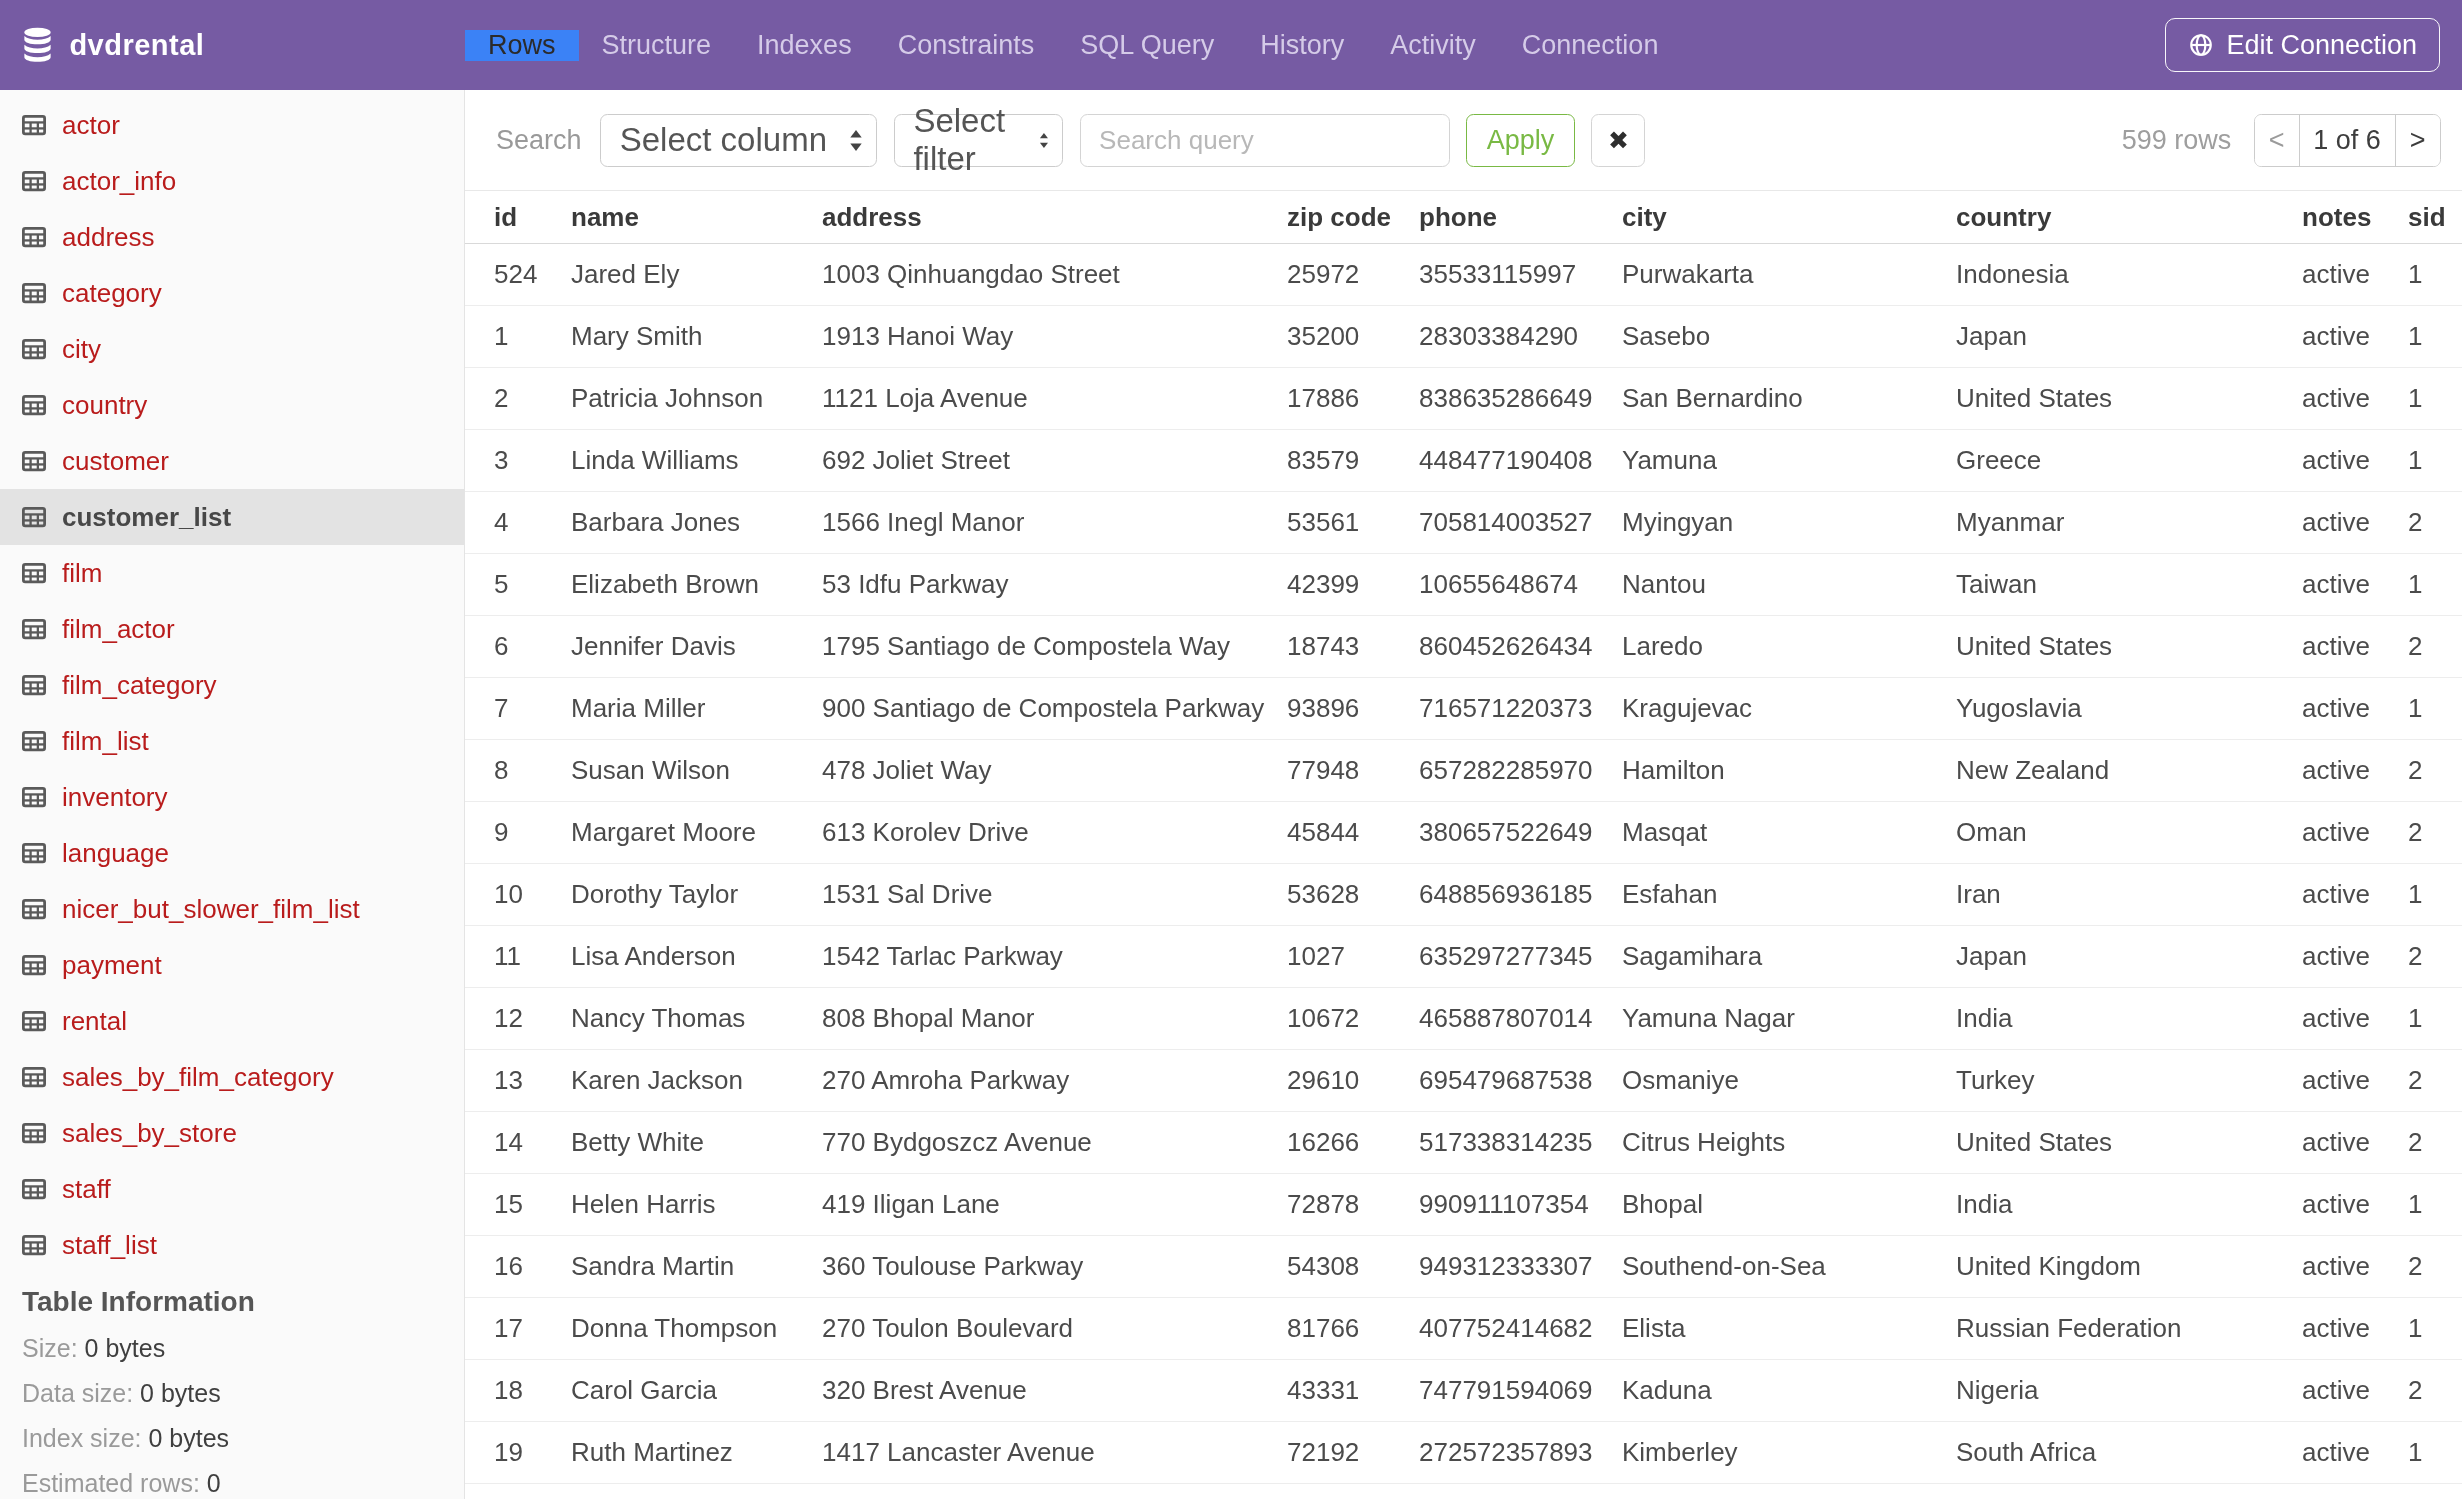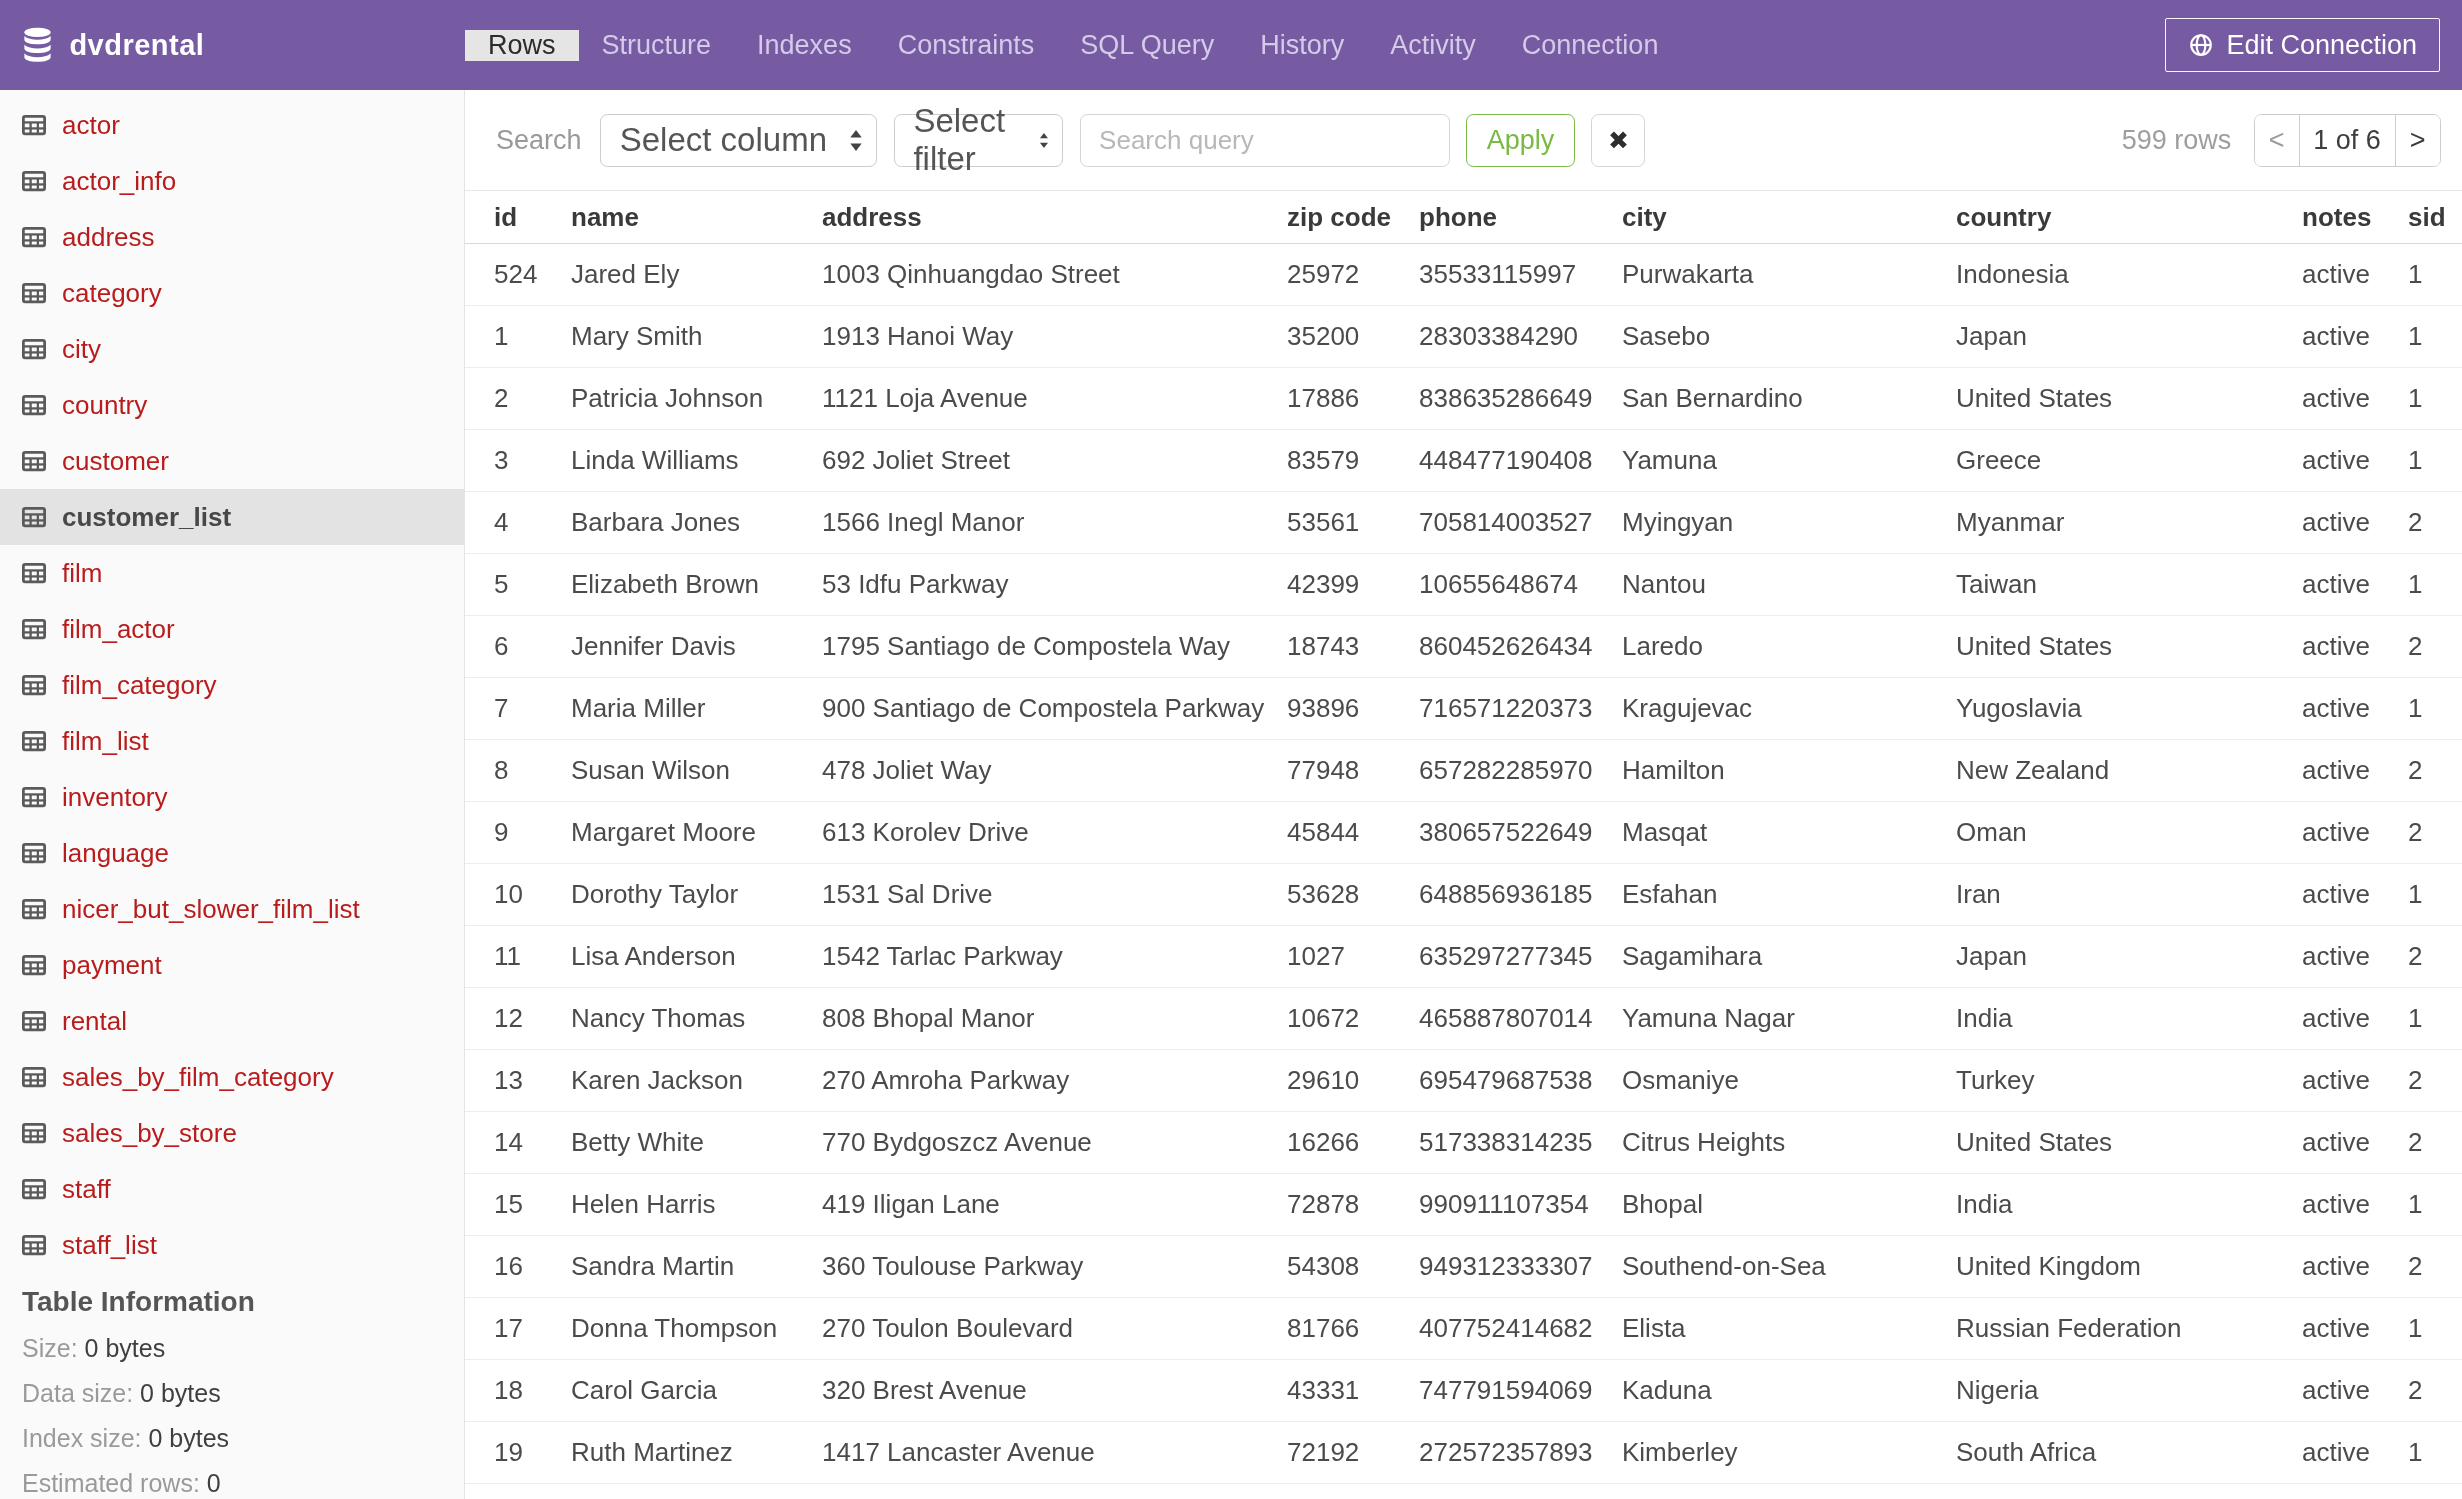--- a/index.html
+++ b/index.html
@@ -5,23 +5,23 @@
   * { margin:0; padding:0; box-sizing:border-box; }
   html,body { width:2462px; height:1500px; overflow:hidden; }
   body { font-family:"Liberation Sans", sans-serif; background:#fff; }
 
   
   .topbar { height:90px; background:var(--brand-purple,#765ba3); display:flex; align-items:center; }
   .logo { width:465px; flex-shrink:0; display:flex; align-items:center; padding-left:20.4px; gap:14px; }
   .logo .title { color:#fff; font-size:29px; font-weight:700; letter-spacing:0.5px; }
   .tabs { display:flex; align-items:stretch; }
   .tab { display:flex; align-items:center; padding:0 23px; font-size:27px; color:var(--tab-inactive-text,#d5cbe8); cursor:pointer; }
-  .tab.active { background:#e5e5e5; color:#2b2b2b; }
+  .tab.active { background:#3b82f6; color:#2b2b2b; }
   .edit-conn { margin-left:auto; align-self:center; margin-right:22px; height:54px;
-    border:1.9px solid rgba(255,255,255,0.95); border-radius:2px; background:transparent;
+    border:1.9px solid rgba(255,255,255,0.95); border-radius:10px; background:transparent;
     color:#fff; font-size:27px; display:flex; align-items:center; gap:12px; padding:0 22px; cursor:pointer;
     font-family:"Liberation Sans", sans-serif; }
 
   
   .main { display:flex; height:1410px; }
   .sidebar { width:465px; flex-shrink:0; background:#fafafa; border-right:0.9px solid #e4e4e4; padding-top:7.4px; overflow:hidden; }
   .content { width:1998px; background:#fff; overflow:hidden; display:flex; flex-direction:column; }
 
   
   .side-item { height:56px; display:flex; align-items:center; gap:16px; padding-left:22px;

